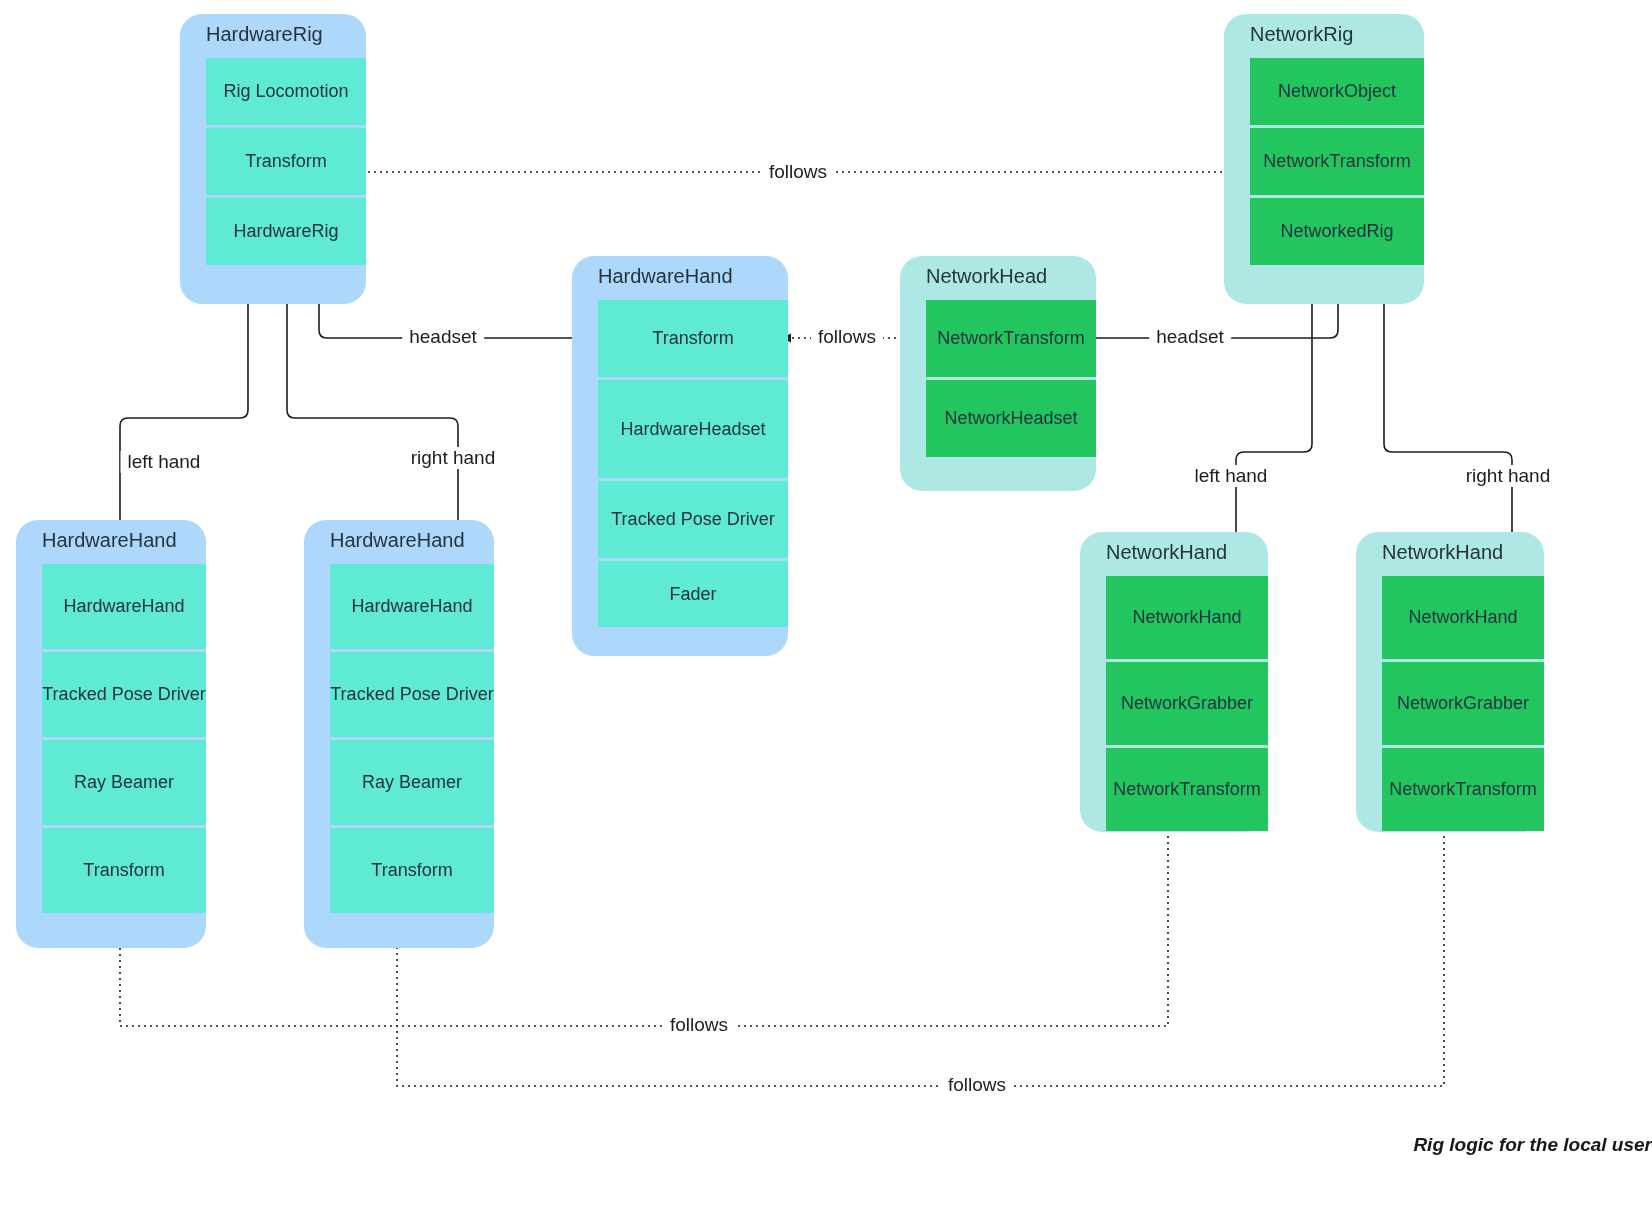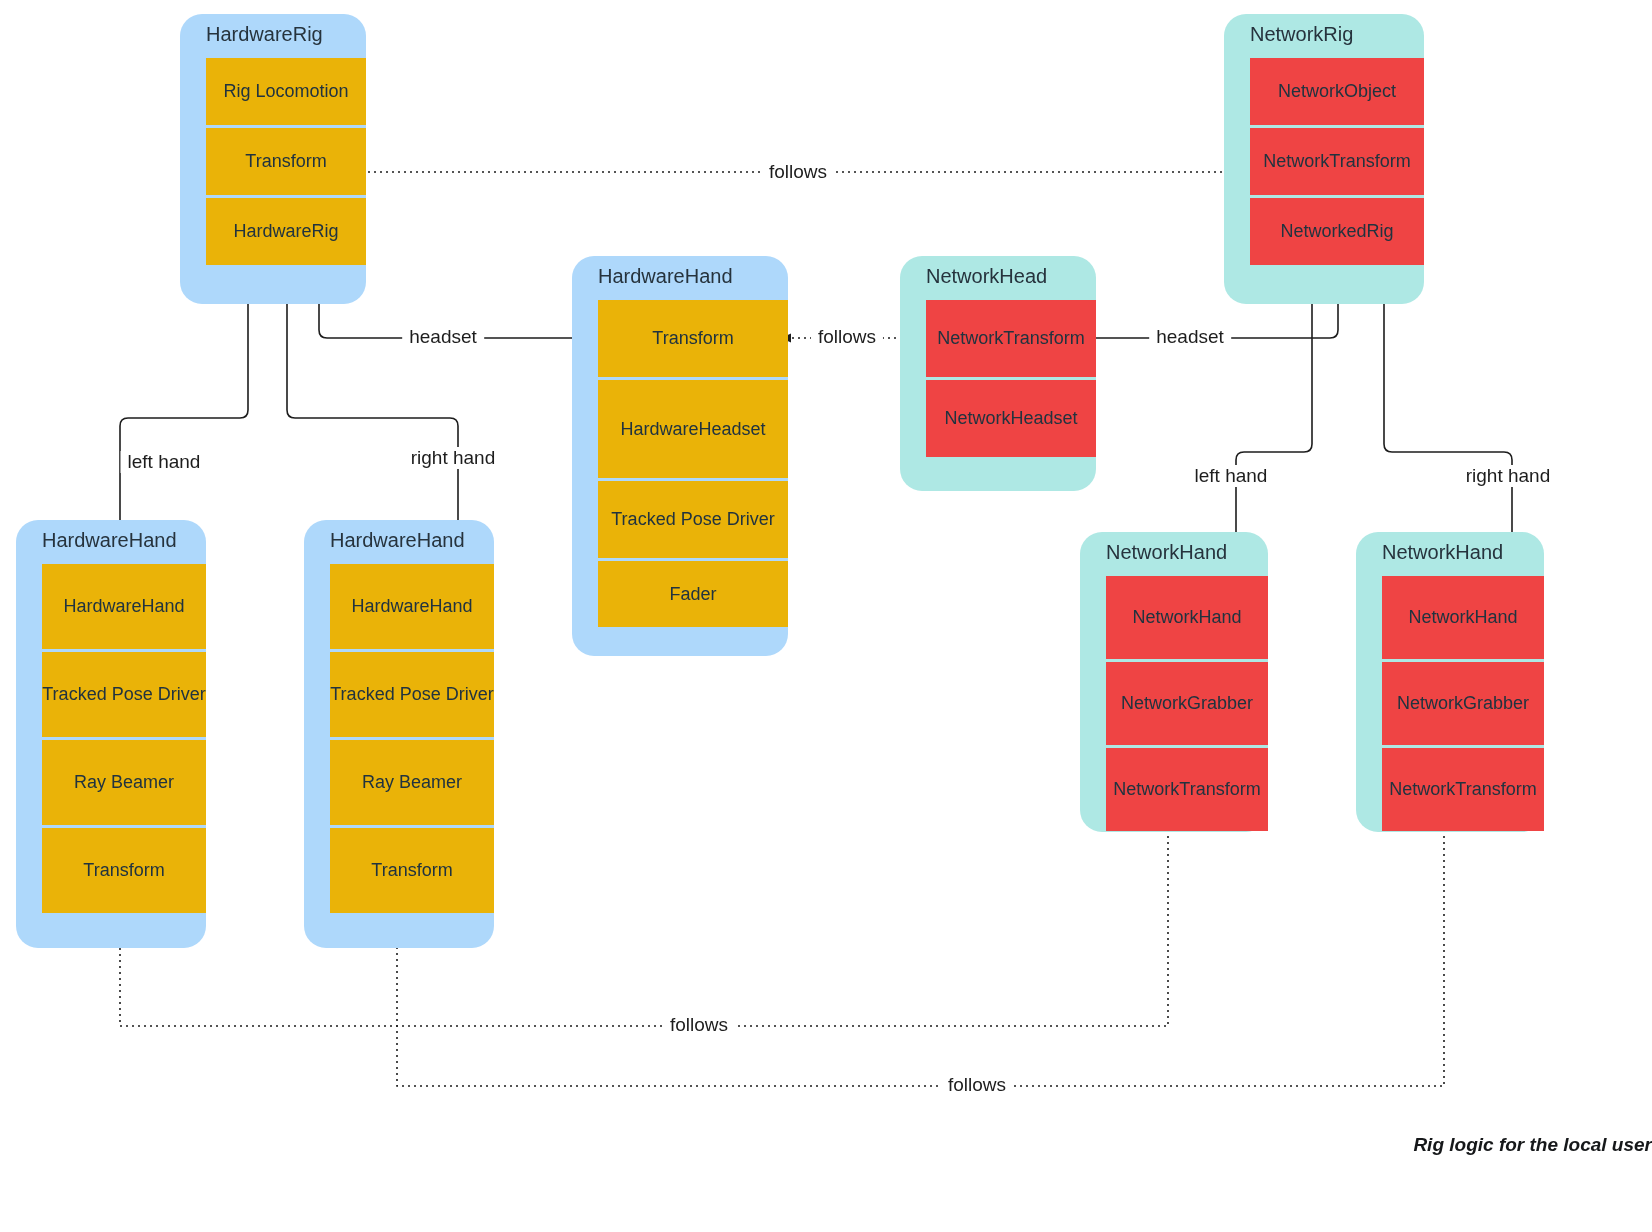--- a/index.html
+++ b/index.html
@@ -18,22 +18,22 @@
     font-size:20px;color:#26333d;white-space:nowrap;
   }
 
   .cells{position:absolute;left:26px;right:0;}
   .cell{
     box-sizing:border-box;
     display:flex;align-items:center;justify-content:center;
     font-size:18px;color:#21333f;margin-bottom:3px;
     white-space:nowrap;
   }
-  .cell.hw{background:#eab308;}
-  .cell.nw{background:#ef4444;}
+  .cell.hw{background:#5eead4;}
+  .cell.nw{background:#22c55e;}
 
   .edge-label{
     position:absolute;font-size:19px;color:#1d1d1d;background:#ffffff;
     padding:0 7px;white-space:nowrap;transform:translate(-50%,-50%);
   }
   .caption{
     position:absolute;left:0;width:100%;text-align:center;
     font-size:19px;font-weight:bold;font-style:italic;color:#16181a;
   }
 </style>

